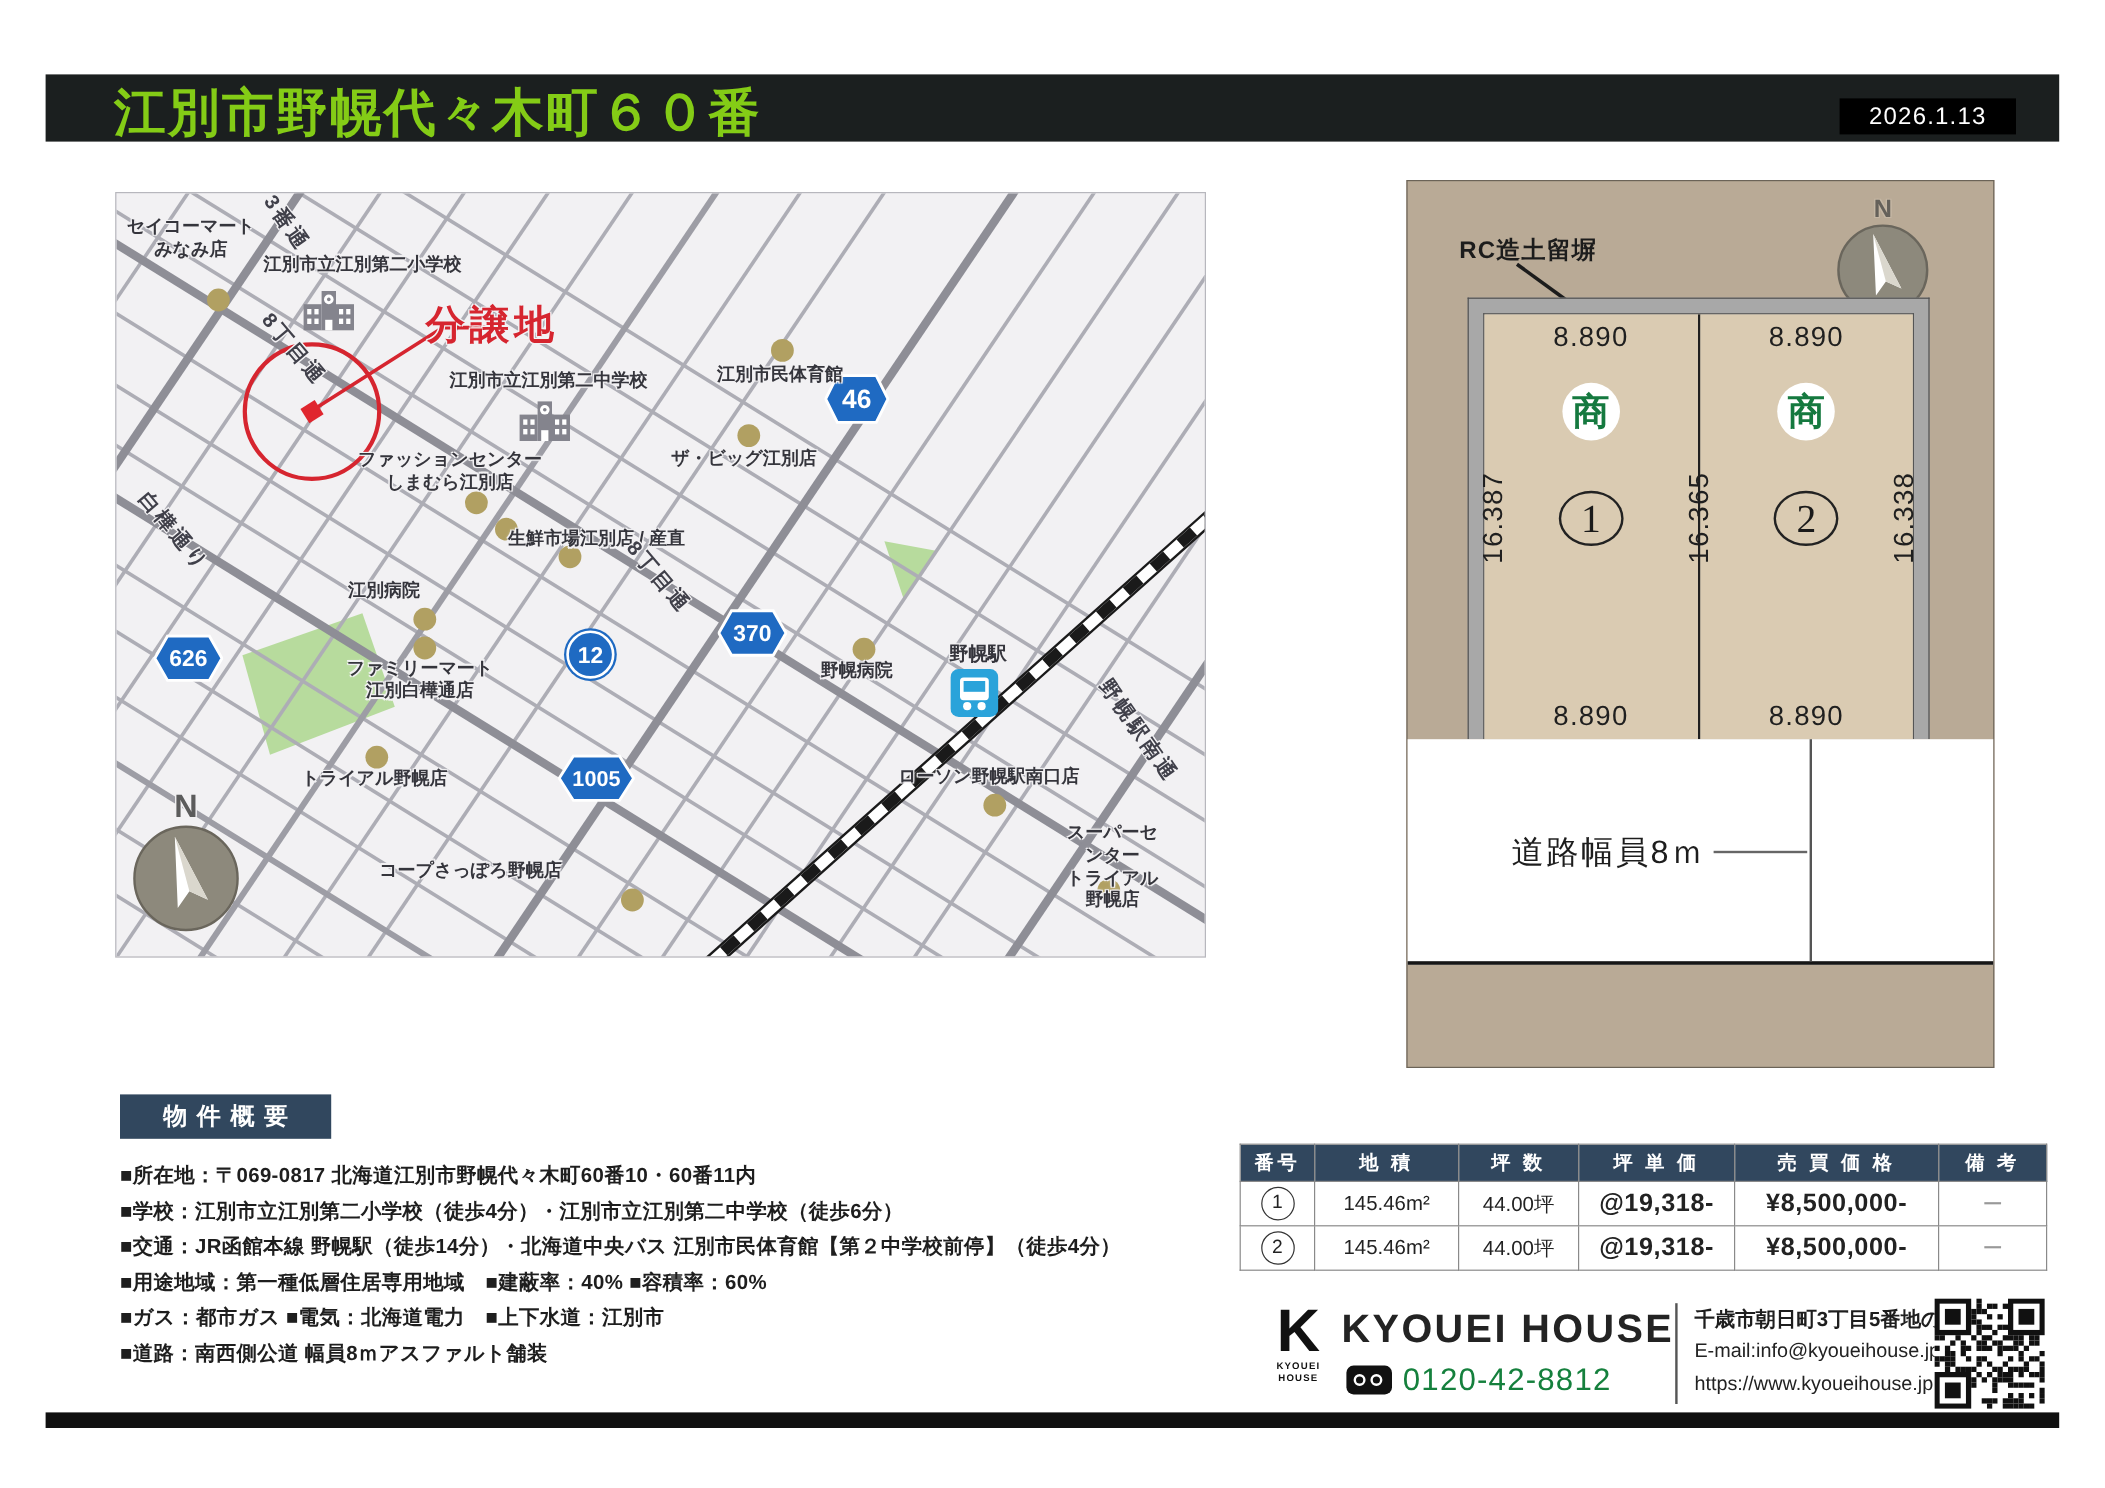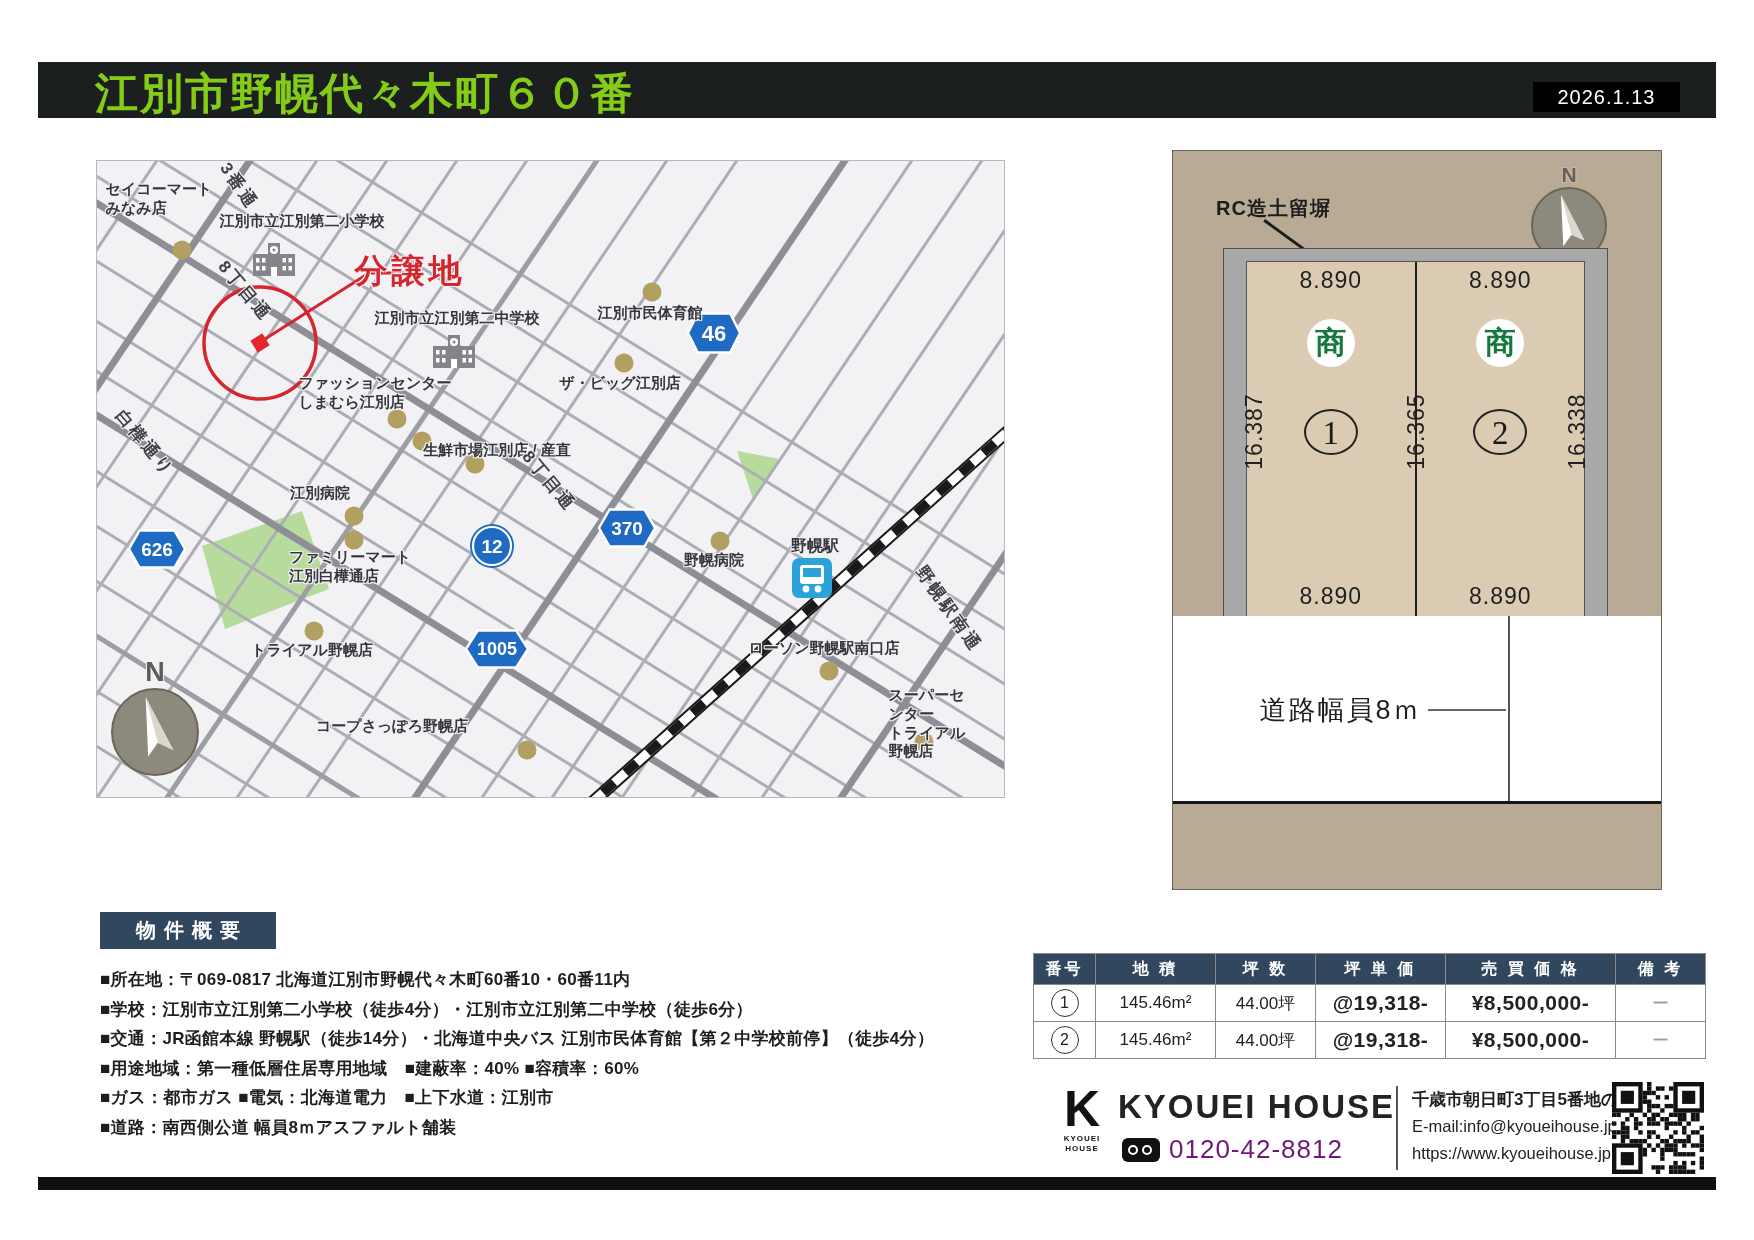--- a/index.html
+++ b/index.html
@@ -11,40 +11,40 @@
   .header-bar .title{position:absolute;left:57px;top:3px;font-size:43px;font-weight:bold;color:#84cc16;letter-spacing:2px;}
   .date-box{position:absolute;right:36px;top:20px;width:147px;height:30px;background:#000;color:#fff;
             font-size:20px;text-align:center;line-height:30px;letter-spacing:1px;}
 
   
   .map{position:absolute;left:96px;top:160px;width:907px;height:636px;background:#f2f1f3;
        border:1px solid #b7b7bd;overflow:hidden;}
   .map-svg{position:absolute;left:0;top:0;}
   .map-overlay{position:absolute;left:0;top:0;width:100%;height:100%;}
   .map-label{position:absolute;transform:translate(-50%,-50%);font-size:15px;font-weight:bold;color:#35353c;
-             line-height:1.25;white-space:pre-line;
+             line-height:1.25;text-align:center;white-space:pre-line;
              text-shadow:-1px -1px 0 #f2f1f3,1px -1px 0 #f2f1f3,-1px 1px 0 #f2f1f3,1px 1px 0 #f2f1f3,0 0 3px #f2f1f3;}
   .map-label.station{font-size:16px;}
   .map-roadlabel{position:absolute;font-size:17px;font-weight:bold;color:#40404a;letter-spacing:3px;white-space:nowrap;
              text-shadow:-1px -1px 0 #f2f1f3,1px -1px 0 #f2f1f3,-1px 1px 0 #f2f1f3,1px 1px 0 #f2f1f3;}
   .map-dot{position:absolute;width:19px;height:19px;border-radius:50%;background:#b1a062;transform:translate(-50%,-50%);}
   .map-shield{position:absolute;transform:translate(-50%,-50%);}
   .map-icon{position:absolute;transform:translate(-50%,-50%);}
   .sale-label{position:absolute;left:313px;top:110px;transform:translate(-50%,-50%);
               font-size:33px;font-weight:900;color:#d6252f;letter-spacing:4px;white-space:nowrap;
               text-shadow:-1px -1px 0 #f2f1f3,1px -1px 0 #f2f1f3,-1px 1px 0 #f2f1f3,1px 1px 0 #f2f1f3;}
   .map-compass{position:absolute;left:14px;top:496px;width:88px;text-align:center;}
   .compass-n{font-size:27px;font-weight:900;color:#5c5c5c;
              text-shadow:-1px -1px 0 #f2f1f3,1px -1px 0 #f2f1f3,-1px 1px 0 #f2f1f3,1px 1px 0 #f2f1f3;}
   .compass-circle{width:84px;height:84px;border-radius:50%;background:#8d897c;border:2px solid #6a665c;margin:0 auto;}
 
   
   .diagram{position:absolute;left:1172px;top:150px;width:490px;height:740px;background:#b9aa96;border:1px solid #6b6357;box-sizing:border-box;}
   .diag-wall{position:absolute;left:50px;top:97px;width:385px;height:368px;background:#a8a8a8;
-             border:1.5px solid #505050;border-bottom:none;box-sizing:border-box;padding:12px 22px 0;}
+             border:1.5px solid #505050;border-bottom:none;box-sizing:border-box;padding:12px 12px 0;}
   .diag-lots{position:relative;width:100%;height:100%;display:flex;border:1px solid #555;border-bottom:none;box-sizing:border-box;}
   .lot{flex:1;position:relative;background:#dacbb2;}
   .lot.first{border-right:2px solid #1f1f1f;}
   .dim{font-size:23px;color:#1f1f1f;letter-spacing:1px;}
   .dim-top{position:absolute;left:0;right:0;top:5px;text-align:center;}
   .dim-bottom{position:absolute;left:0;right:0;bottom:6px;text-align:center;}
   .dim-rot{position:absolute;width:90px;text-align:center;transform:rotate(-90deg);}
   .dim-left{left:-38px;top:156px;}
   .dim-right{right:-38px;top:156px;}
   .dim-center{position:absolute;left:50%;top:156px;width:90px;text-align:center;transform:translateX(-50%) rotate(-90deg);}
@@ -83,21 +83,21 @@
   
   .footer{position:absolute;left:1040px;top:1082px;width:676px;height:92px;}
   .klogo{position:absolute;left:15px;top:2px;width:54px;text-align:center;color:#111;}
   .klogo .kmark{font-size:50px;font-weight:900;line-height:50px;}
   .klogo .ksub{font-size:8px;font-weight:bold;letter-spacing:1px;line-height:1.2;white-space:pre-line;}
   .company{position:absolute;left:78px;top:6px;font-size:33px;font-weight:600;letter-spacing:2px;color:#232323;white-space:nowrap;}
   .phone-row{position:absolute;left:82px;top:52px;display:flex;align-items:center;}
   .freedial{width:38px;height:24px;background:#111;border-radius:6px;position:relative;margin-right:9px;}
   .freedial i{position:absolute;top:7px;width:10px;height:10px;border:2.5px solid #fff;border-radius:50%;box-sizing:border-box;}
   .freedial i.l{left:6px;} .freedial i.r{left:20px;}
-  .phone{font-size:26px;color:#701a75;letter-spacing:1px;}
+  .phone{font-size:26px;color:#15803d;letter-spacing:1px;}
   .vdivider{position:absolute;left:356px;top:4px;width:2px;height:84px;background:#555;}
   .contact{position:absolute;left:372px;top:4px;line-height:27px;}
   .contact .addr{font-size:17px;font-weight:bold;color:#1e1e1e;}
   .contact .em,.contact .url{font-size:16.5px;color:#222;}
   .qr{position:absolute;right:12px;top:0;width:92px;height:92px;}
 
   .bottom-bar{position:absolute;left:38px;top:1177px;width:1678px;height:13px;background:#101010;}
 </style>
 </head>
 <body>

